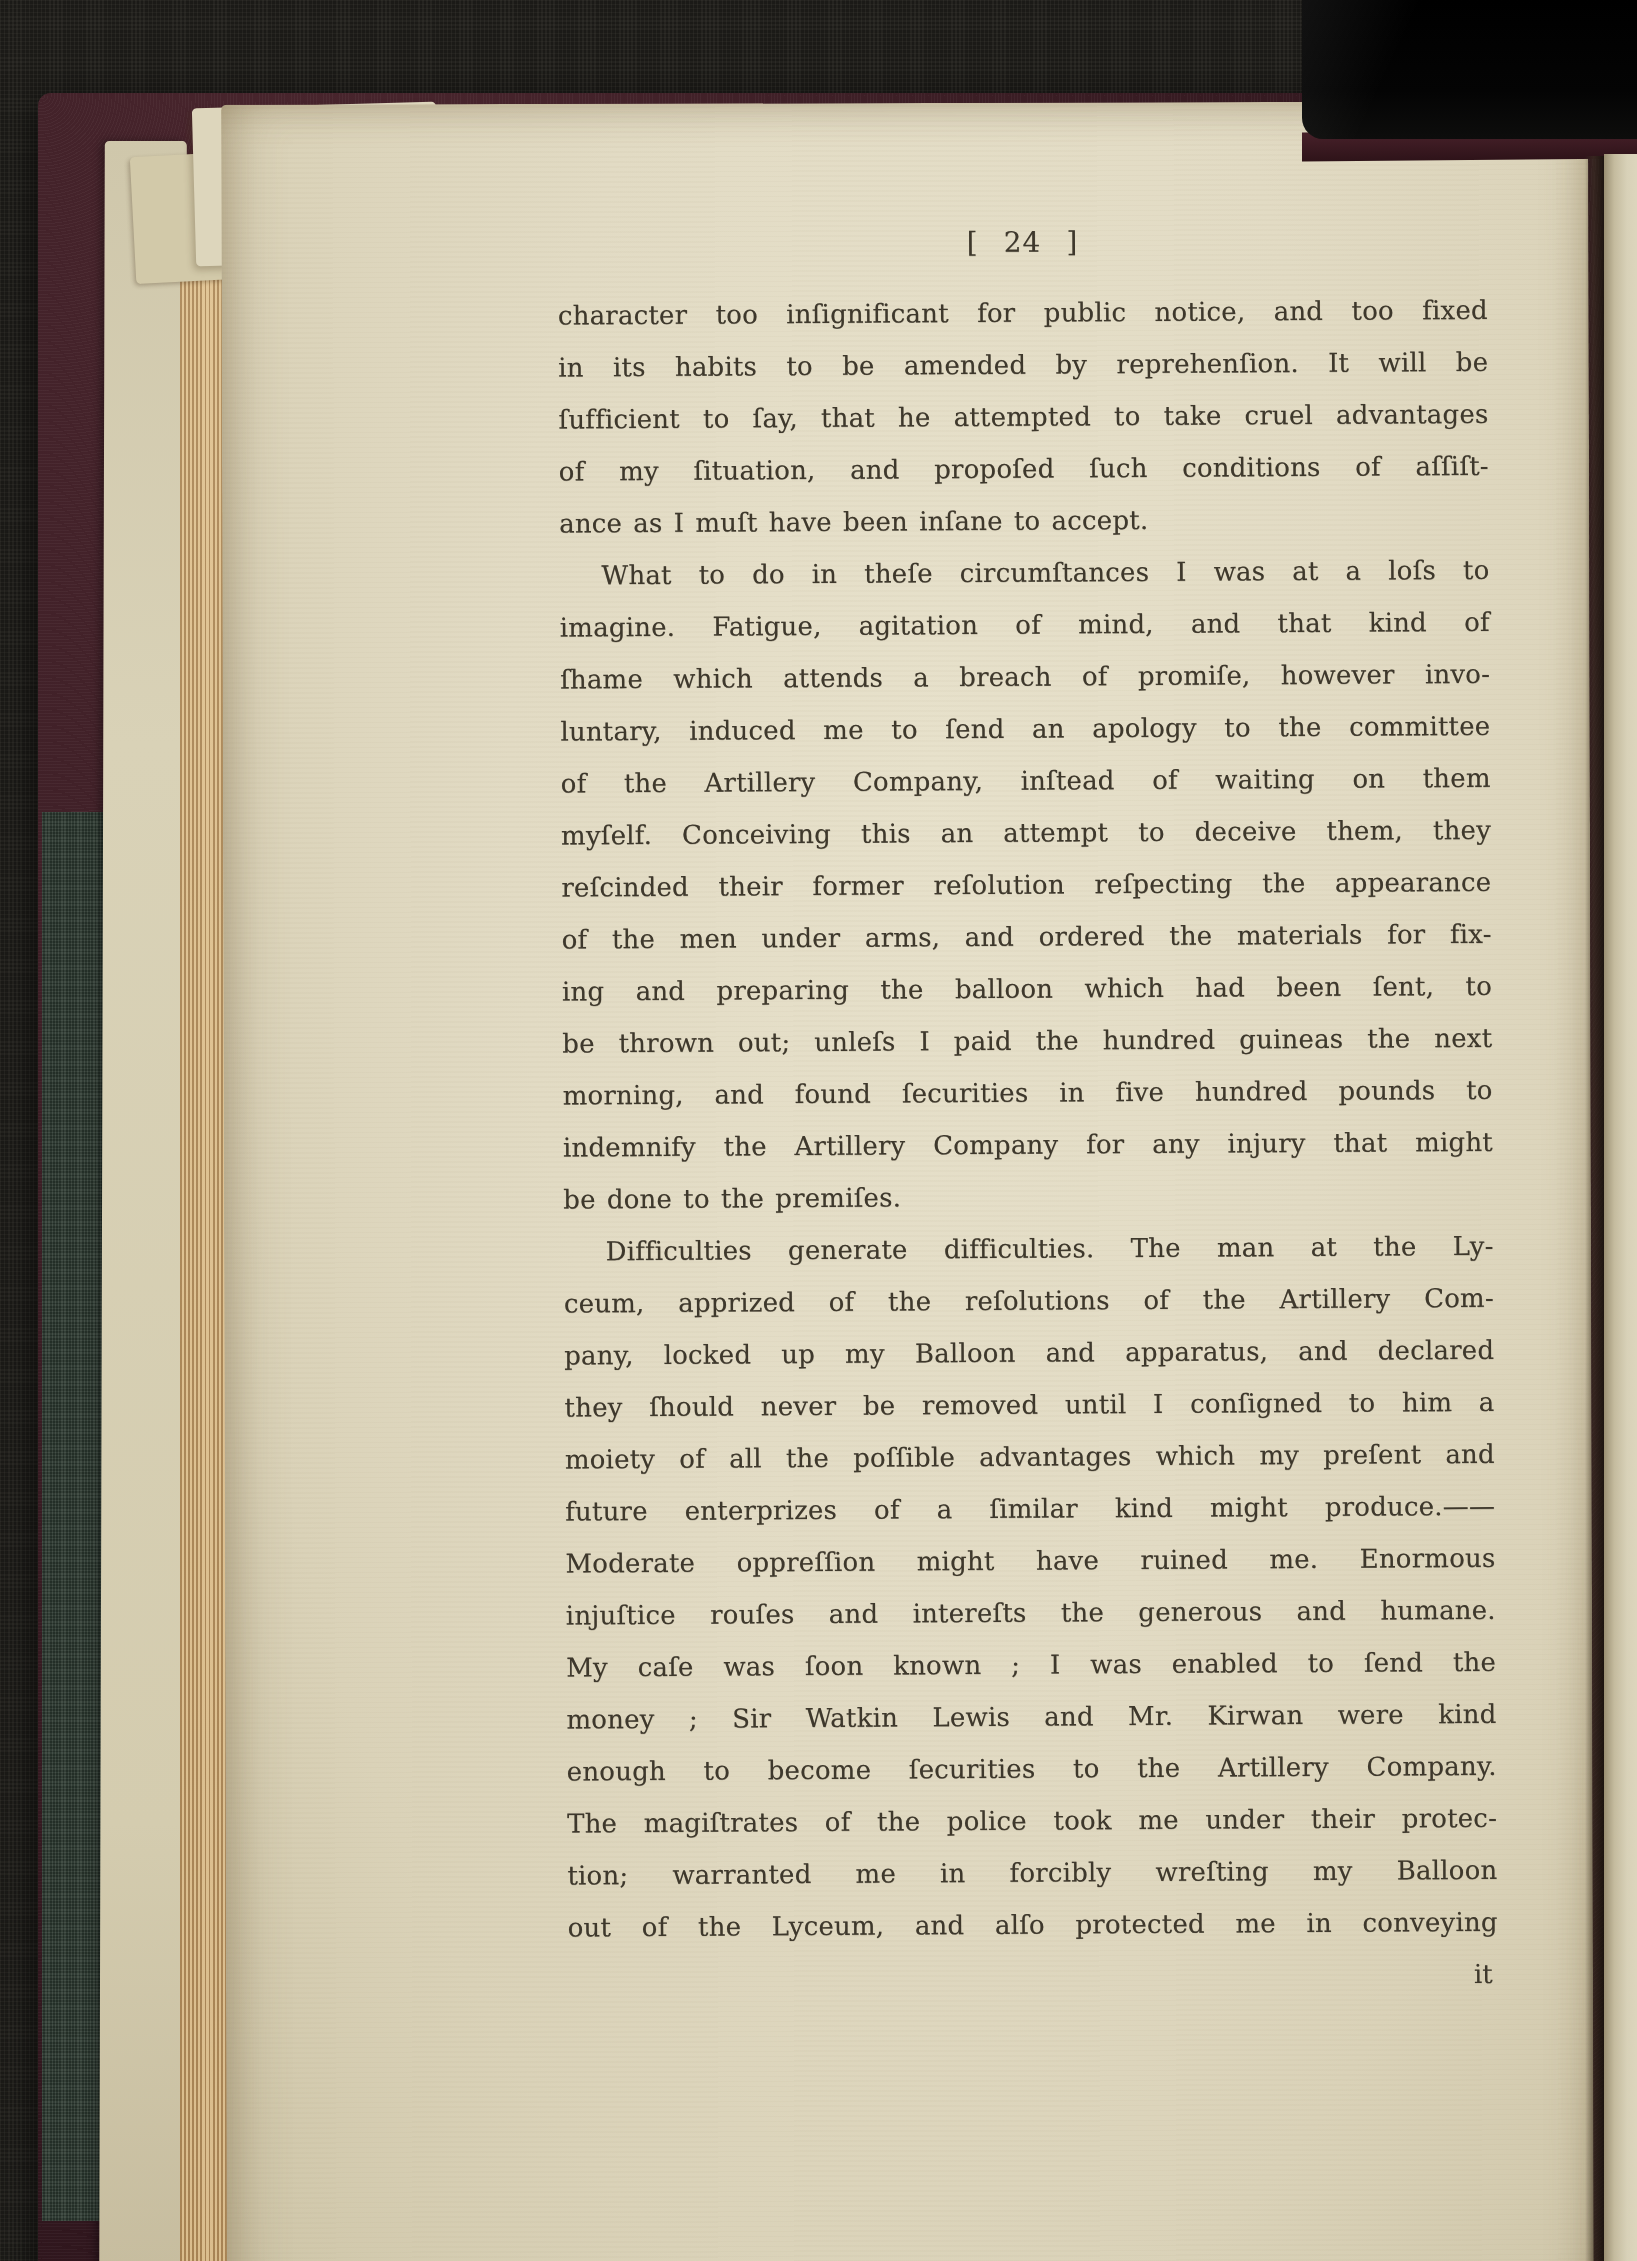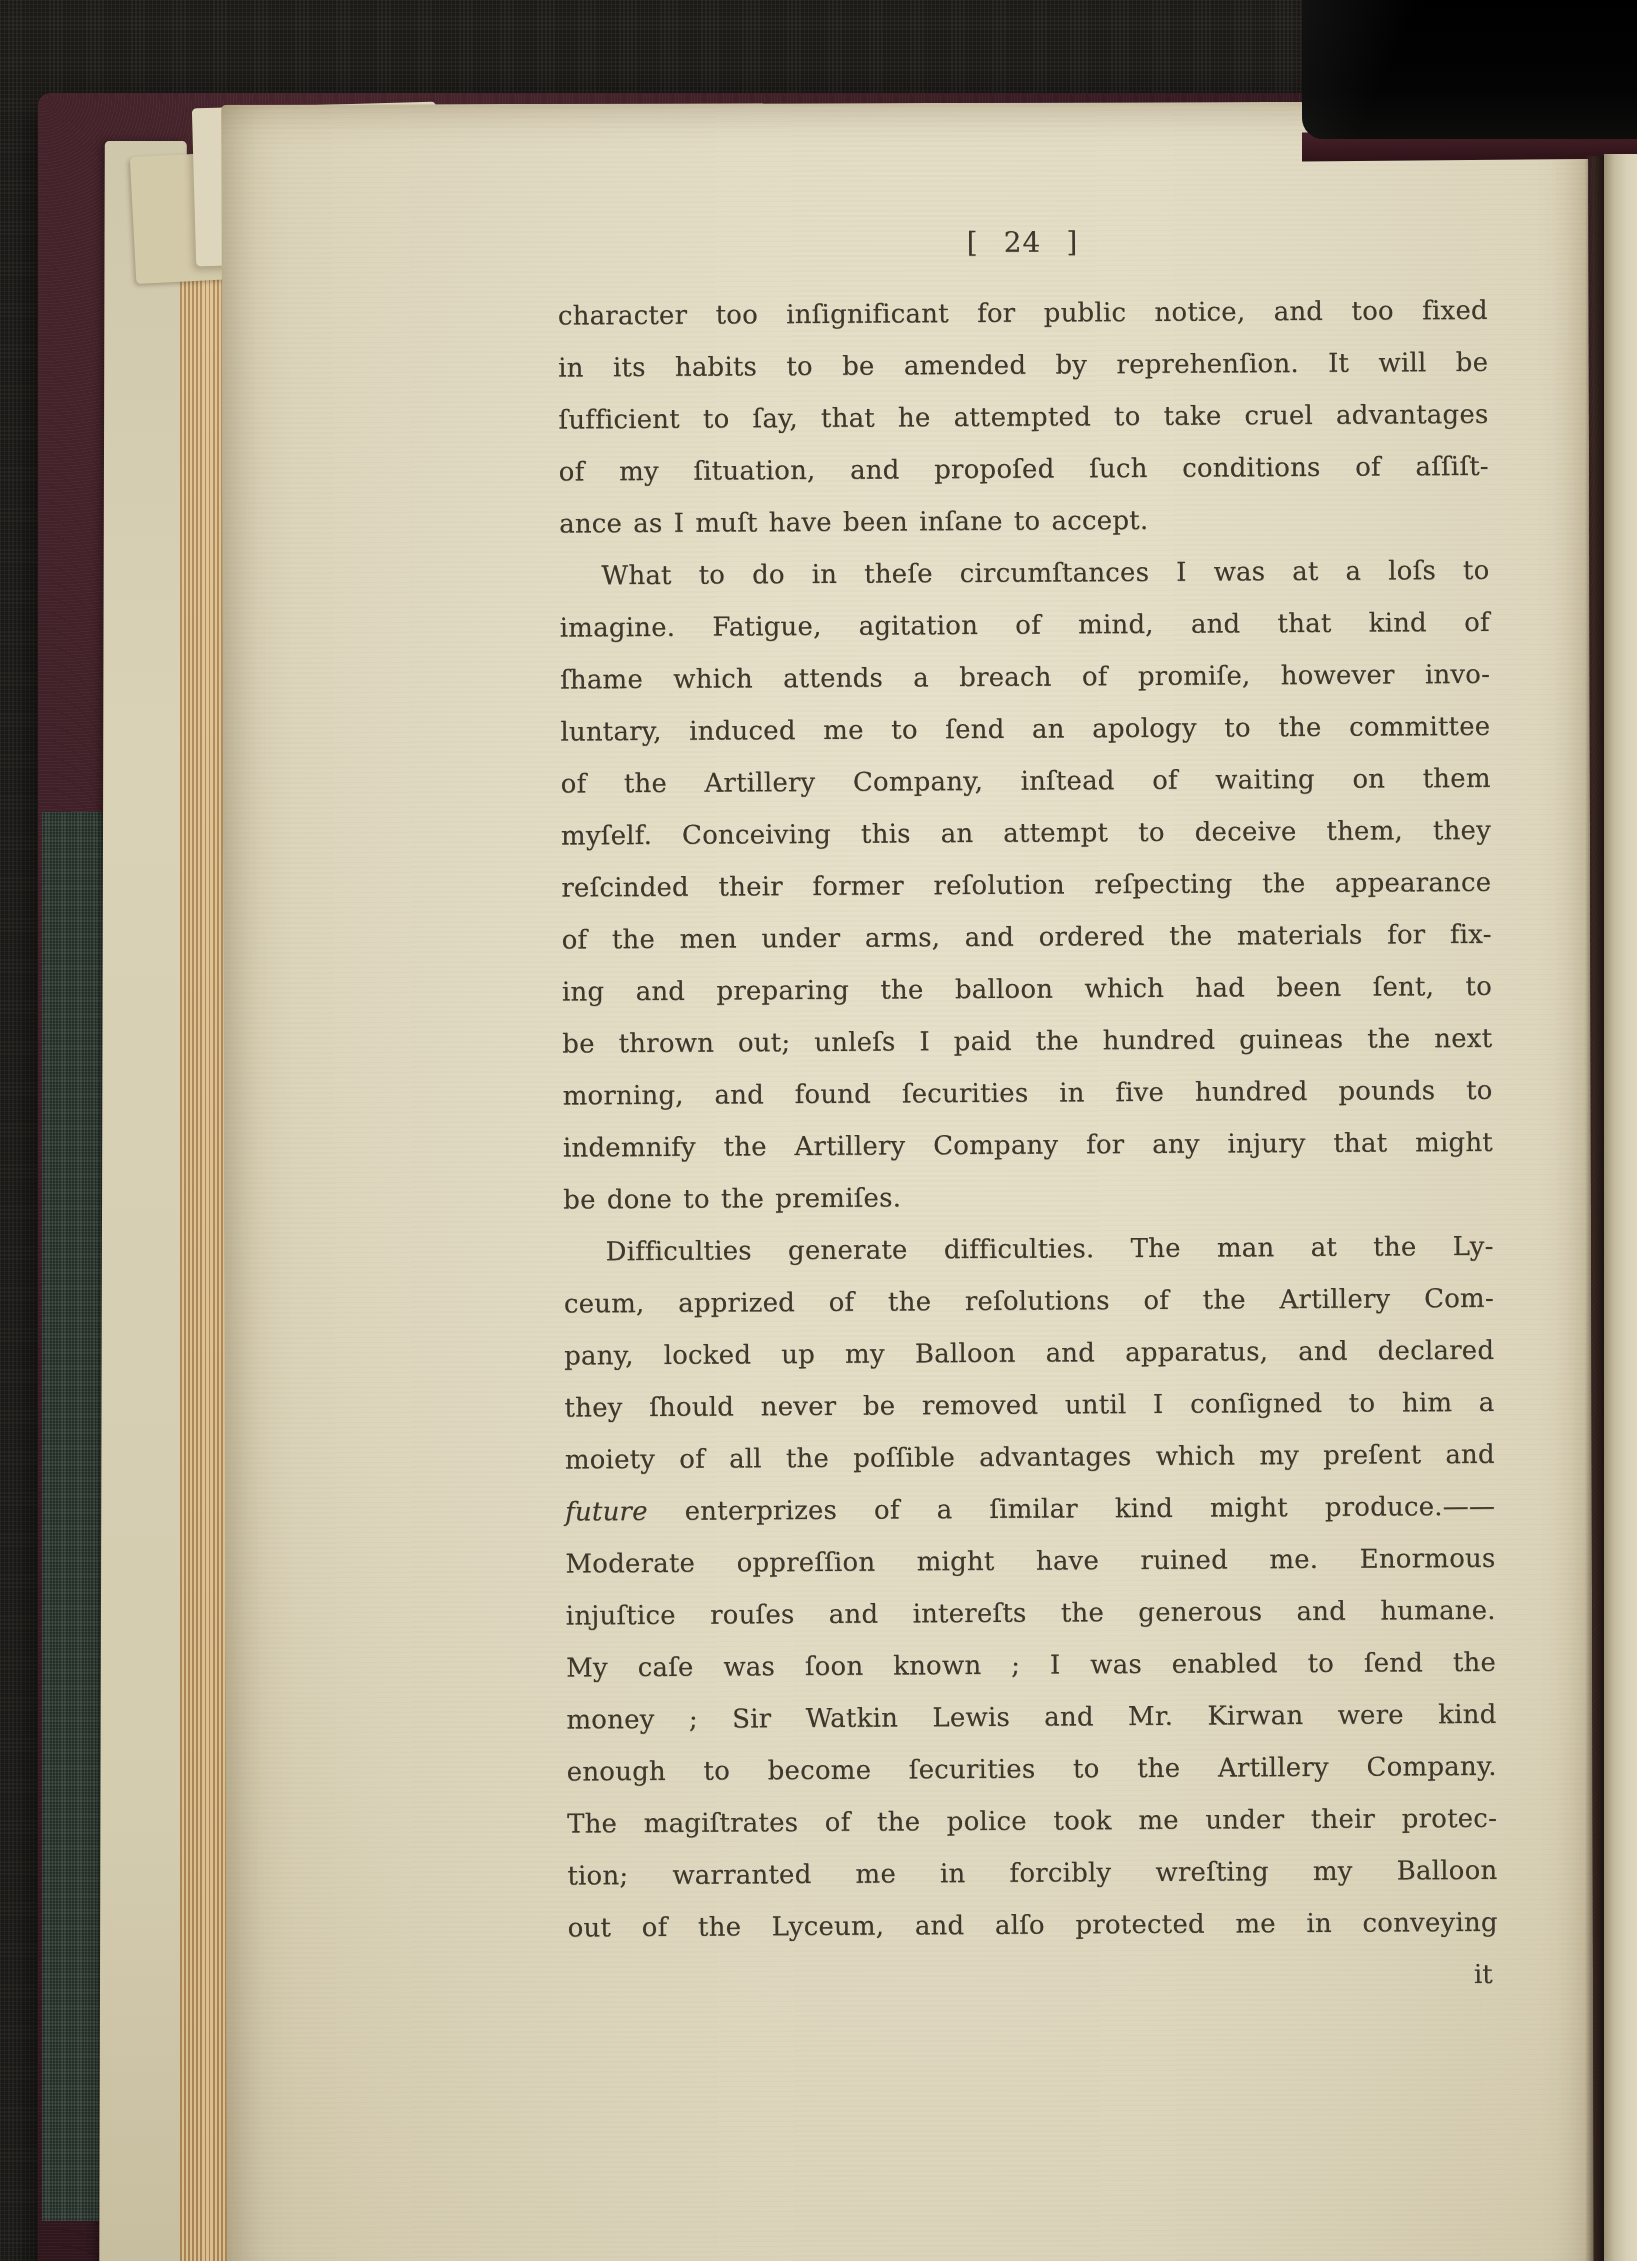--- a/index.html
+++ b/index.html
@@ -68,21 +68,21 @@
   }
   .line{
     height:52px;line-height:52px;font-size:26px;
     text-align:justify;text-align-last:justify;
     word-spacing:2.7px;letter-spacing:0.2px;
     text-shadow:0.2px 0.4px 0 rgba(63,57,45,.32), -0.2px -0.1px 0 rgba(63,57,45,.18);
     white-space:nowrap;
   }
   .line.indent{text-indent:42px;}
   .line.pend{text-align-last:left;}
-  .ital{font-style:italic;}
+  .ital{}
   .catchword{
     height:52px;line-height:52px;font-size:26px;text-align:right;padding-right:5.4px;
     text-shadow:0.2px 0.4px 0 rgba(63,57,45,.32);
   }
   .leather-band-tr{
     position:absolute;left:1302px;top:131px;width:335px;height:29px;z-index:7;
     background:linear-gradient(180deg,#48212a,#2e1319);
     transform:skewY(-.5deg);
   }
   .black-gloss{

